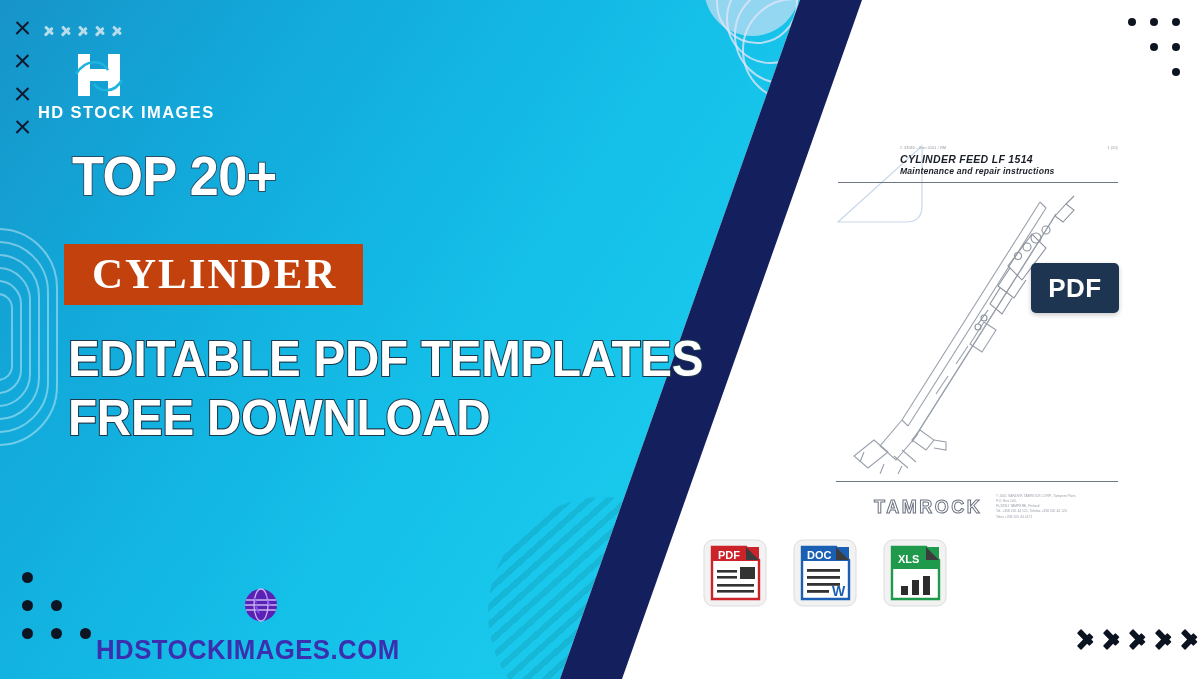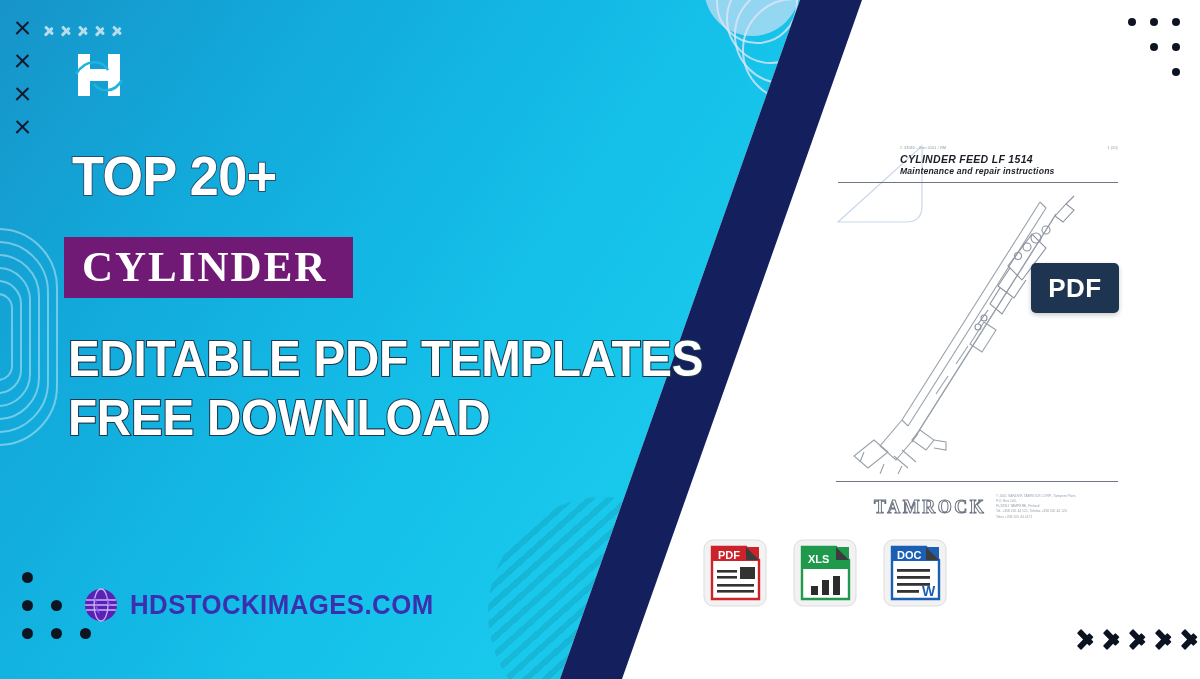--- a/index.html
+++ b/index.html
@@ -98,43 +98,43 @@
   .top20{
     position:absolute;left:72px;top:148px;
     font-family:"Liberation Sans", sans-serif;
     font-size:56px;font-weight:bold;color:#ffffff;
     letter-spacing:-0.5px;line-height:1;
     transform:scaleX(.93);transform-origin:left center;
     -webkit-text-stroke:2px #25506b;
     paint-order:stroke fill;
   }
   .kw-box{
-    position:absolute;left:64px;top:237px;
-    background:#701a75;padding:8px 26px 10px 18px;
+    position:absolute;left:64px;top:244px;
+    background:#c2410c;padding:8px 26px 10px 28px;
   }
   .kw-text{
     font-family:"Liberation Serif", serif;
     font-size:43px;font-weight:bold;color:#ffffff;letter-spacing:2px;line-height:1;
   }
   .sub{
     position:absolute;left:68px;top:330px;width:700px;
     font-family:"Liberation Sans", sans-serif;
     font-size:50px;font-weight:bold;color:#ffffff;line-height:1.18;
     letter-spacing:-0.2px;
     transform:scaleX(.95);transform-origin:left top;
     -webkit-text-stroke:2.2px #1d3a4d;
     paint-order:stroke fill;
   }
   .sub span{display:block;}
 
   
   .dots-tri{position:absolute;left:22px;top:572px;width:80px;height:70px;}
   .dots-tri b{position:absolute;width:11px;height:11px;border-radius:50%;background:#0d1422;display:block;}
 
-  .site-wrap{position:absolute;left:84px;top:588px;display:flex;align-items:center;gap:12px;}
+  .site-wrap{position:absolute;left:96px;top:588px;display:flex;align-items:center;gap:12px;flex-direction:column;}
   .globe{width:34px;height:34px;}
   .site-name{
     font-family:"Liberation Sans", sans-serif;
     font-size:28px;font-weight:bold;color:#3b2fb0;letter-spacing:.5px;
     transform:scaleX(.92);transform-origin:left center;
   }
 
   
   .dots-tri-r{position:absolute;left:1128px;top:18px;width:70px;height:70px;}
   .dots-tri-r b{position:absolute;width:8px;height:8px;border-radius:50%;background:#0d1422;display:block;}
@@ -166,21 +166,21 @@
   }
   .doc-sub{
     font-family:"Liberation Sans", sans-serif;font-style:italic;font-weight:bold;
     font-size:8.6px;color:#1b1f27;letter-spacing:.2px;margin-top:1px;
   }
   .doc-rule{position:absolute;left:10px;right:2px;top:60px;height:1px;background:#6f7683;}
   .doc-rule2{position:absolute;left:8px;right:2px;bottom:52px;height:1px;background:#6f7683;}
 
   .tamrock{
     position:absolute;left:46px;bottom:16px;
-    font-family:Liberation Serif, serif;font-weight:bold;font-size:18px;
+    font-family:Liberation Sans, sans-serif;font-weight:bold;font-size:18px;
     color:transparent;letter-spacing:2.5px;
     -webkit-text-stroke:1px #6b7280;
   }
   .addr{
     position:absolute;left:168px;bottom:14px;width:110px;
     font-family:"Liberation Sans", sans-serif;font-size:3.4px;line-height:1.55;
     color:#9aa0aa;
   }
   .addr div{white-space:nowrap;overflow:hidden;}
 
@@ -252,20 +252,21 @@
     <div class="chev"></div>
   </div>
 
   <div class="logo-wrap">
     <svg class="logo-mark" viewBox="0 0 54 46">
       <path d="M6 2 h12 v15 h18 V2 h12 v42 H36 V29 H18 v15 H6 Z" fill="#ffffff"></path>
       <path d="M4 22 C14 6, 30 8, 36 18" stroke="#1fb3dd" stroke-width="2.6" fill="none"></path>
       <path d="M50 28 C42 42, 28 40, 22 32" stroke="#1fb3dd" stroke-width="2.6" fill="none"></path>
     </svg>
   </div>
+  <div class="brand-name">HD STOCK IMAGES</div>
 
   <div class="top20">TOP 20+</div>
 
   <div class="kw-box">
     <div class="kw-text">CYLINDER</div>
   </div>
 
   <div class="sub">
     <span>EDITABLE PDF TEMPLATES</span>
     <span>FREE DOWNLOAD</span>
@@ -391,44 +392,44 @@
             <rect x="15" y="46" width="37" height="2.6"></rect>
             <rect x="15" y="52" width="37" height="2.6"></rect>
           </g>
         <rect x="38" y="29" width="15" height="12" fill="#333"></rect>
       </svg>
     </div>
 
     <div class="fi">
       <svg viewBox="0 0 66 70">
         <rect x="2" y="2" width="62" height="66" rx="9" fill="#f2f2f2" stroke="#dcdcdc"></rect>
-        <path d="M10 9 h34 l13 13 v39 H10 Z" fill="#fff" stroke="#1f9a4d" stroke-width="2.4"></path>
-        <rect x="10" y="9" width="47" height="22" fill="#1f9a4d"></rect>
-        <text x="16" y="25" font-family="Liberation Sans, sans-serif" font-size="11" font-weight="bold" fill="#fff">XLS</text>
-        <path d="M44 9 l13 13 h-13 Z" fill="#3c3c3c"></path>
-        <g fill="#2c2c2c">
-          <rect x="19" y="48" width="7" height="9"></rect>
-          <rect x="30" y="42" width="7" height="15"></rect>
-          <rect x="41" y="38" width="7" height="19"></rect>
-        </g>
-      </svg>
-    </div>
-
-    <div class="fi">
-      <svg viewBox="0 0 66 70">
-        <rect x="2" y="2" width="62" height="66" rx="9" fill="#f2f2f2" stroke="#dcdcdc"></rect>
         <path d="M10 9 h34 l13 13 v39 H10 Z" fill="#fff" stroke="#1b5fb4" stroke-width="2.4"></path>
         <rect x="10" y="9" width="47" height="14" fill="#1b5fb4"></rect>
         <text x="15" y="21" font-family="Liberation Sans, sans-serif" font-size="11" font-weight="bold" fill="#fff">DOC</text>
         <path d="M44 9 l13 13 h-13 Z" fill="#3c3c3c"></path>
         <g fill="#333">
             <rect x="15" y="31" width="33" height="2.8"></rect>
             <rect x="15" y="38" width="33" height="2.8"></rect>
             <rect x="15" y="45" width="33" height="2.8"></rect>
             <rect x="15" y="52" width="22" height="2.8"></rect>
           </g>
         <text x="40" y="58" font-family="Liberation Sans, sans-serif" font-size="14" font-weight="bold" fill="#1b5fb4">W</text>
       </svg>
     </div>
 
+    <div class="fi">
+      <svg viewBox="0 0 66 70">
+        <rect x="2" y="2" width="62" height="66" rx="9" fill="#f2f2f2" stroke="#dcdcdc"></rect>
+        <path d="M10 9 h34 l13 13 v39 H10 Z" fill="#fff" stroke="#1f9a4d" stroke-width="2.4"></path>
+        <rect x="10" y="9" width="47" height="22" fill="#1f9a4d"></rect>
+        <text x="16" y="25" font-family="Liberation Sans, sans-serif" font-size="11" font-weight="bold" fill="#fff">XLS</text>
+        <path d="M44 9 l13 13 h-13 Z" fill="#3c3c3c"></path>
+        <g fill="#2c2c2c">
+          <rect x="19" y="48" width="7" height="9"></rect>
+          <rect x="30" y="42" width="7" height="15"></rect>
+          <rect x="41" y="38" width="7" height="19"></rect>
+        </g>
+      </svg>
+    </div>
+
   </div>
 
 </div>
 
 </body></html>

